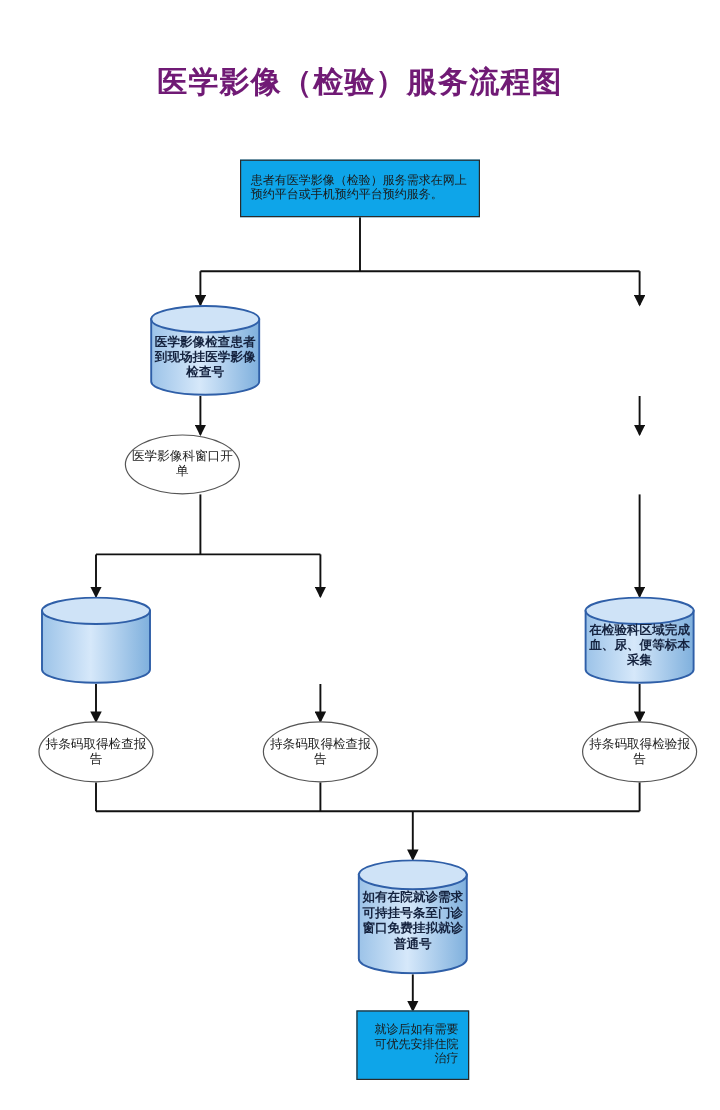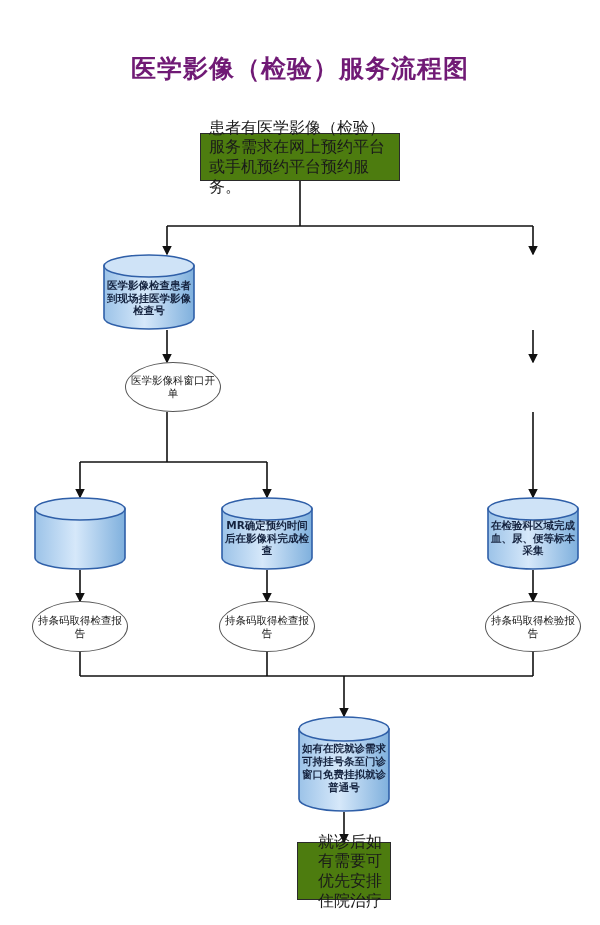--- a/index.html
+++ b/index.html
@@ -12,23 +12,23 @@
   }
   #canvas{position:absolute;left:0;top:0;width:600px;height:925px;}
   svg.lines{position:absolute;left:0;top:0;width:600px;height:925px;}
 
   .node{position:absolute;box-sizing:border-box;display:flex;align-items:center;justify-content:center;text-align:center;}
   .node .txt{display:block;line-height:1.22;padding:0 4px;}
 
   
   .rect{
     border:1.5px solid #2a2a2a;
-    background:#4d7c0f;
+    background:#0ea5e9;
     color:#1a1a1a;
-    font-size:16px;
+    font-size:10px;
     font-family:Liberation Serif, serif;
   }
   .rect .txt{padding:0 8px;text-align:left;}
   .rect.center .txt{text-align:right;}
 
   
   .oval{
     border:1.5px solid #555555;
     background:#ffffff;
     color:#1a1a1a;
@@ -104,59 +104,50 @@
       <path d="M 344 676 L 344 716" marker-end="url(#arrow)"></path>
 
       <path d="M 344 812 L 344 842" marker-end="url(#arrow)"></path>
     </g>
   </svg>
 
   <div class="node rect" style="left:200px;top:133px;width:200px;height:48px;">
     <span class="txt">患者有医学影像（检验）服务需求在网上预约平台或手机预约平台预约服务。</span>
   </div>
 
-  <div class="node cyl" style="left:102px;top:254px;width:94px;height:76px;">
+  <div class="node cyl" style="left:124px;top:254px;width:94px;height:76px;">
     <svg class="cylbody" viewBox="0 0 94 76" preserveAspectRatio="none">
       <defs>
         <linearGradient id="g1" x1="0" y1="0" x2="1" y2="0">
           <stop offset="0%" stop-color="#9cc3e8"></stop>
           <stop offset="45%" stop-color="#d6e8fa"></stop>
           <stop offset="100%" stop-color="#7fb0dd"></stop>
         </linearGradient>
       </defs>
       <path d="M 2 12 L 2 64 A 45 11 0 0 0 92 64 L 92 12 Z" fill="url(#g1)" stroke="#2f5fa8" stroke-width="1.6"></path>
       <ellipse cx="47" cy="12" rx="45" ry="11" fill="#cfe3f7" stroke="#2f5fa8" stroke-width="1.6"></ellipse>
     </svg>
     <div class="cyltext" style="top:20px;height:48px;">
       <span class="txt">医学影像检查患者到现场挂医学影像检查号</span>
     </div>
   </div>
 
 
-  <div class="node oval" style="left:125px;top:362px;width:96px;height:50px;align-items:center;">
+  <div class="node oval" style="left:104px;top:362px;width:96px;height:50px;align-items:center;">
     <span class="txt">医学影像科窗口开单</span>
   </div>
 
 
   <div class="node cyl" style="left:33px;top:497px;width:94px;height:73px;">
     <svg class="cylbody" viewBox="0 0 94 73" preserveAspectRatio="none">
       <path d="M 2 12 L 2 61 A 45 11 0 0 0 92 61 L 92 12 Z" fill="url(#g1)" stroke="#2f5fa8" stroke-width="1.6"></path>
       <ellipse cx="47" cy="12" rx="45" ry="11" fill="#cfe3f7" stroke="#2f5fa8" stroke-width="1.6"></ellipse>
     </svg>
   </div>
 
-  <div class="node cyl" style="left:220px;top:497px;width:94px;height:73px;">
-    <svg class="cylbody" viewBox="0 0 94 73" preserveAspectRatio="none">
-      <path d="M 2 12 L 2 61 A 45 11 0 0 0 92 61 L 92 12 Z" fill="url(#g1)" stroke="#2f5fa8" stroke-width="1.6"></path>
-      <ellipse cx="47" cy="12" rx="45" ry="11" fill="#cfe3f7" stroke="#2f5fa8" stroke-width="1.6"></ellipse>
-    </svg>
-    <div class="cyltext" style="top:18px;height:46px;">
-      <span class="txt">MR确定预约时间后在影像科完成检查</span>
-    </div>
-  </div>
 
   <div class="node cyl" style="left:486px;top:497px;width:94px;height:73px;">
     <svg class="cylbody" viewBox="0 0 94 73" preserveAspectRatio="none">
       <path d="M 2 12 L 2 61 A 45 11 0 0 0 92 61 L 92 12 Z" fill="url(#g1)" stroke="#2f5fa8" stroke-width="1.6"></path>
       <ellipse cx="47" cy="12" rx="45" ry="11" fill="#cfe3f7" stroke="#2f5fa8" stroke-width="1.6"></ellipse>
     </svg>
     <div class="cyltext" style="top:18px;height:46px;">
       <span class="txt">在检验科区域完成血、尿、便等标本采集</span>
     </div>
   </div>

